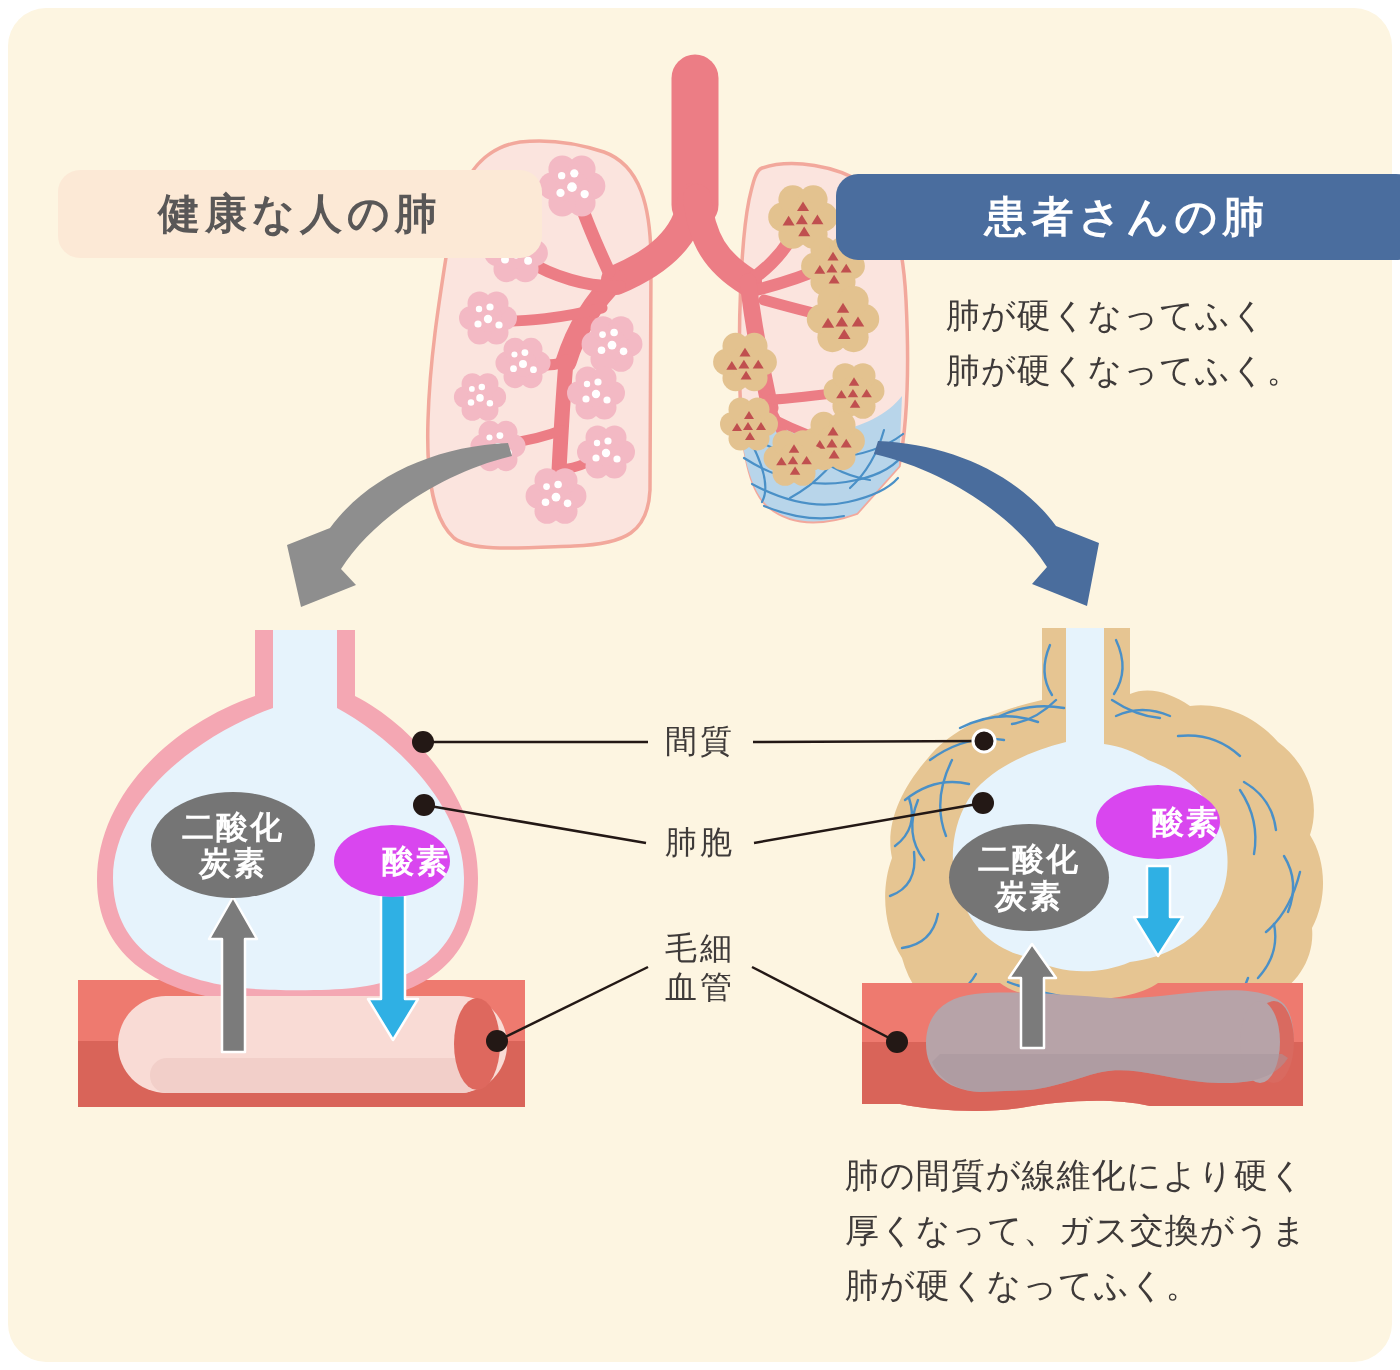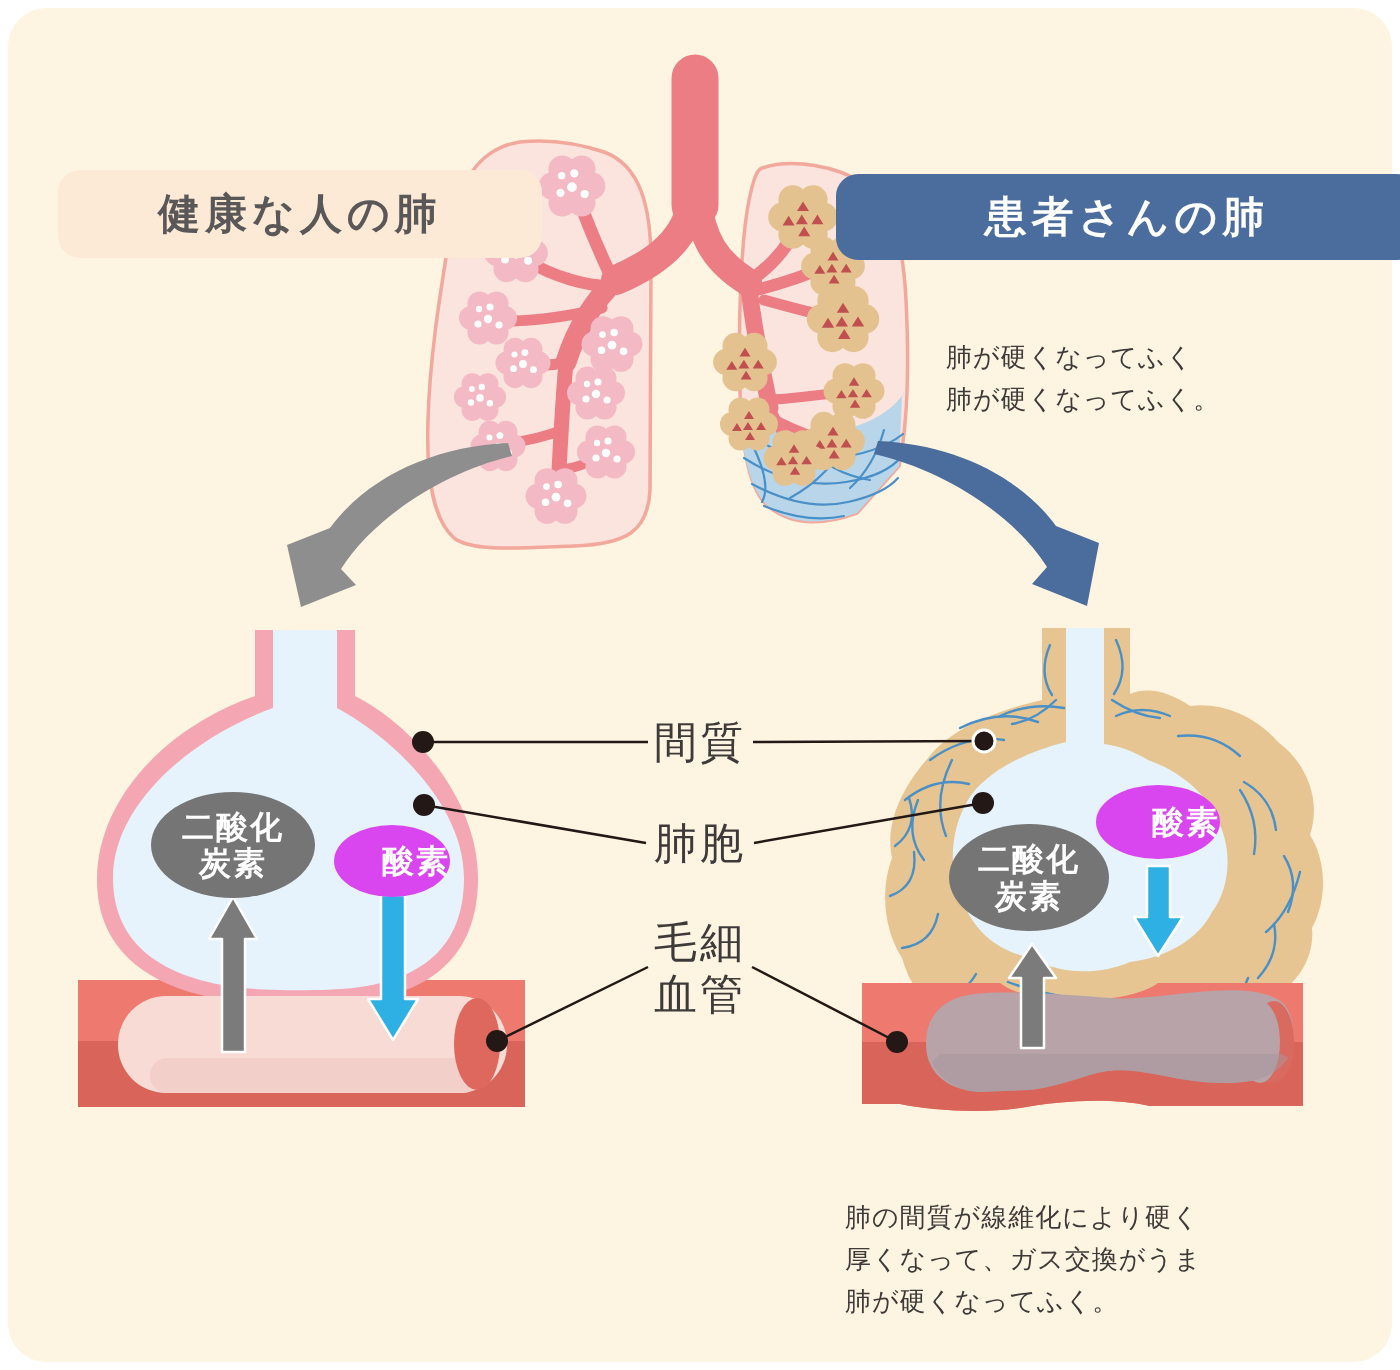--- a/index.html
+++ b/index.html
@@ -1,26 +1,26 @@
 <!DOCTYPE html>
 <html><head>
 <meta charset="utf-8">
 <style>
   html,body{margin:0;padding:0;background:#ffffff;}
   .stage{position:relative;width:1400px;height:1370px;background:#ffffff;overflow:hidden;
          font-family:"DejaVu Sans",sans-serif;padding-left:34px;}
   .panel{position:absolute;left:8px;top:8px;width:1384px;height:1354px;background:#fdf5e1;border-radius:38px;}
   svg.art{position:absolute;left:0;top:0;}
-  .lbl{position:absolute;transform:translate(-50%,-50%);color:#3e3a39;font-size:43px;
+  .lbl{position:absolute;transform:translate(-50%,-50%);color:#3e3a39;font-size:32px;
        letter-spacing:3px;text-align:center;line-height:1.22;white-space:nowrap;}
   .titlebox{position:absolute;display:flex;align-items:center;justify-content:center;
             font-weight:bold;font-size:42px;letter-spacing:5px;border-radius:22px;white-space:nowrap;}
   .titlebox.healthy{left:58px;top:170px;width:484px;height:88px;background:#fce9d6;color:#595757;}
   .titlebox.patient{left:836px;top:174px;width:582px;height:86px;background:#4a6d9e;color:#ffffff;}
-  .note{position:absolute;color:#3e3a39;font-size:26px;line-height:1.62;letter-spacing:1px;white-space:nowrap;margin-top:48px;}
+  .note{position:absolute;color:#3e3a39;font-size:34px;line-height:1.62;letter-spacing:1px;white-space:nowrap;}
   .note.patient-note{left:946px;top:288px;}
   .note.bottom-note{left:845px;top:1148px;}
   .oval{position:absolute;display:flex;flex-direction:column;align-items:center;justify-content:center;
         border-radius:50%;color:#fff;font-weight:bold;text-align:center;line-height:1.14;}
   .oval.co2{background:#757575;font-size:32px;letter-spacing:2px;}
   .oval.o2{background:#d946ef;font-size:32px;letter-spacing:2px;align-items:flex-end;}
   .oval.co2.left{left:151px;top:792px;width:164px;height:106px;}
   .oval.o2.left{left:334px;top:825px;width:116px;height:72px;}
   .oval.co2.right{left:949px;top:824px;width:160px;height:107px;}
   .oval.o2.right{left:1096px;top:785px;width:124px;height:74px;}

